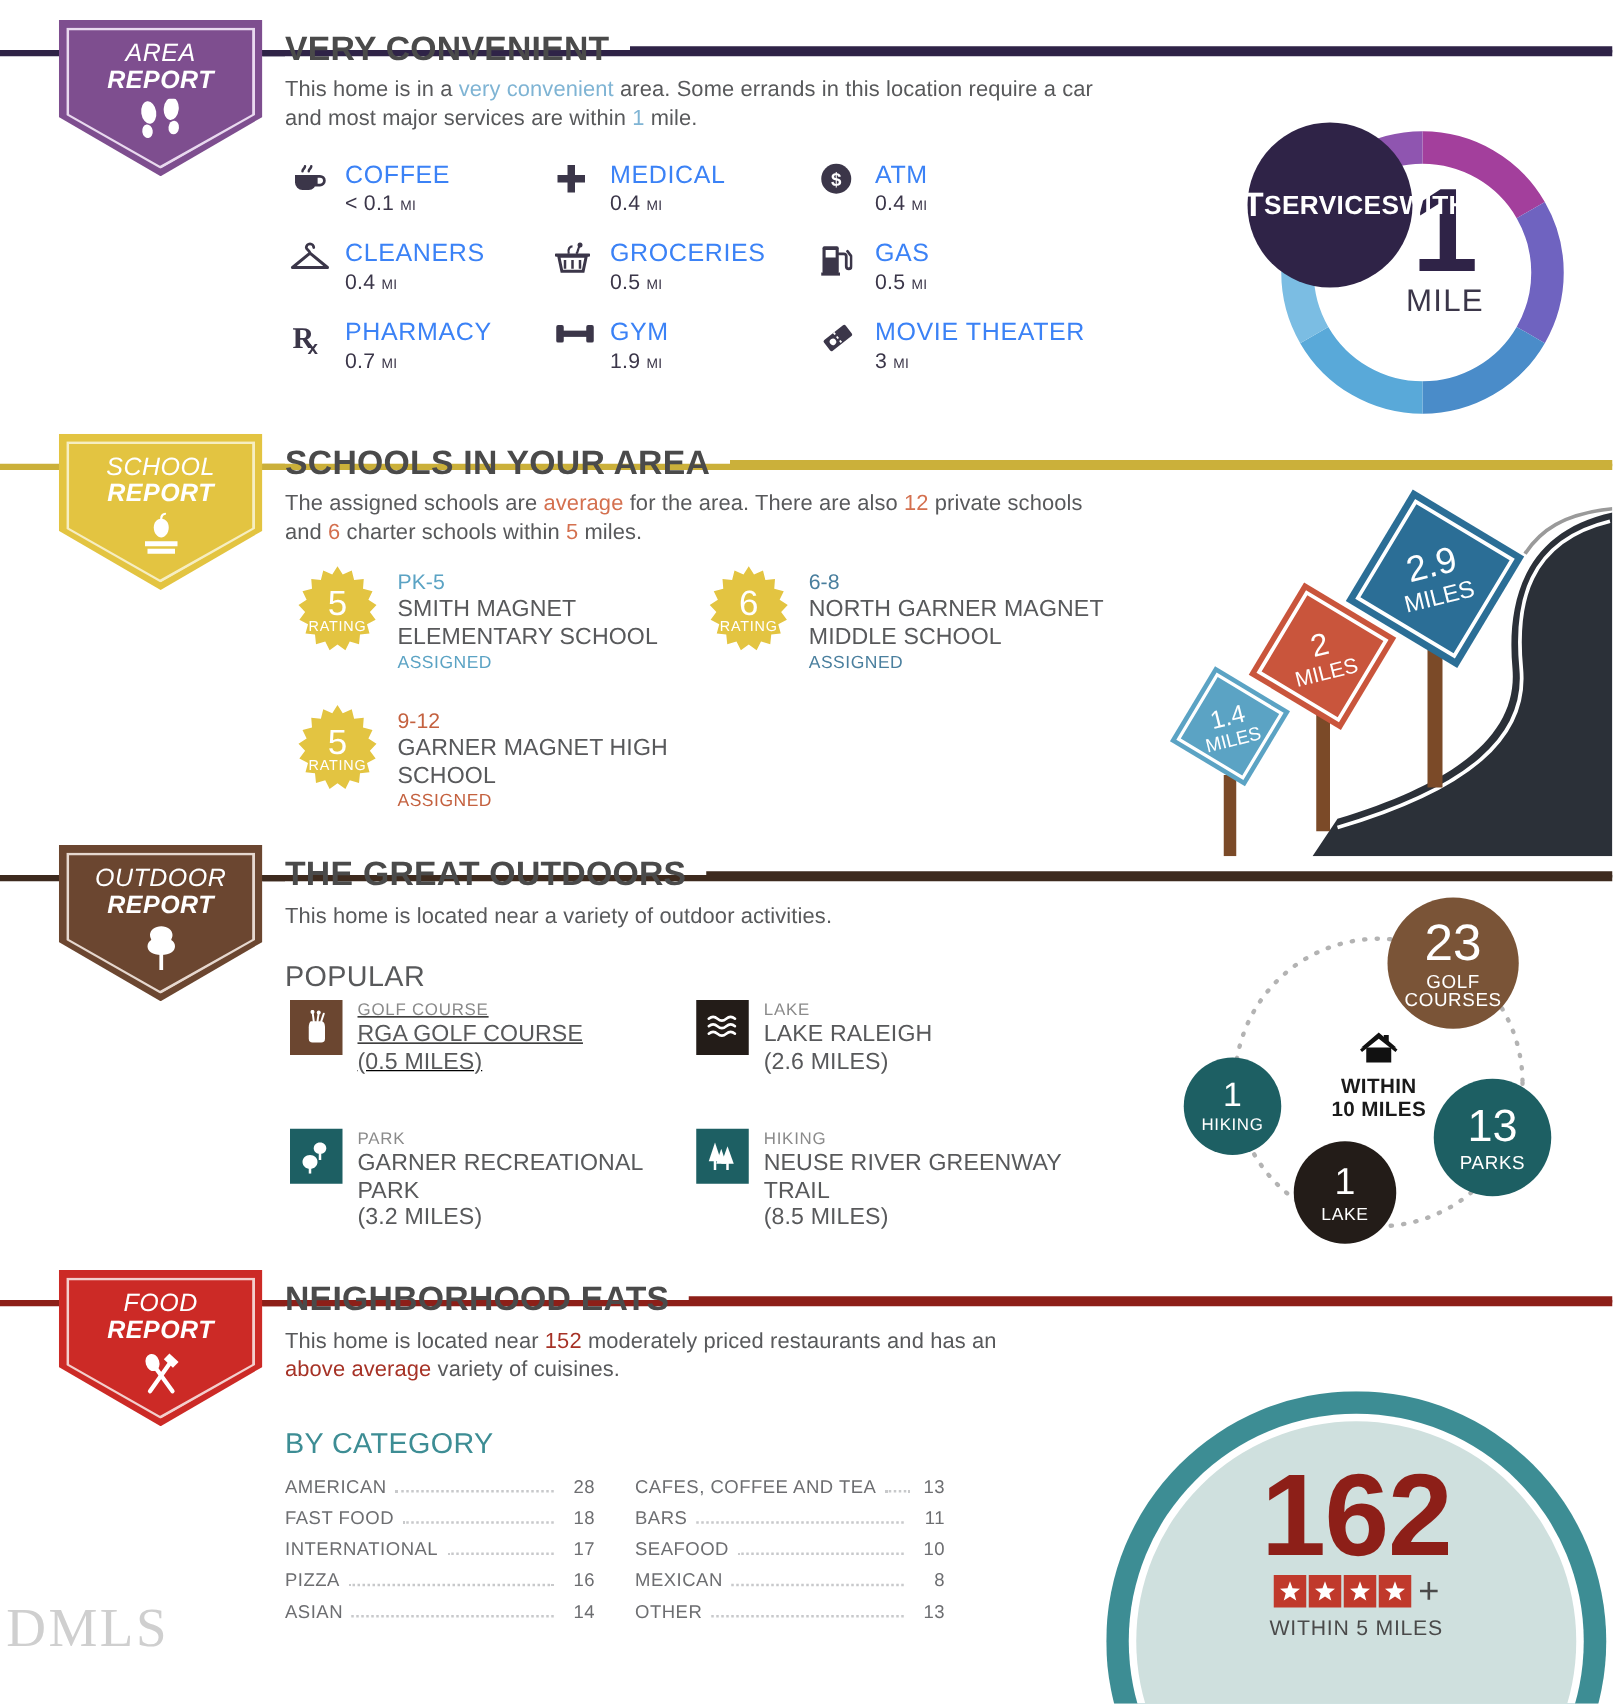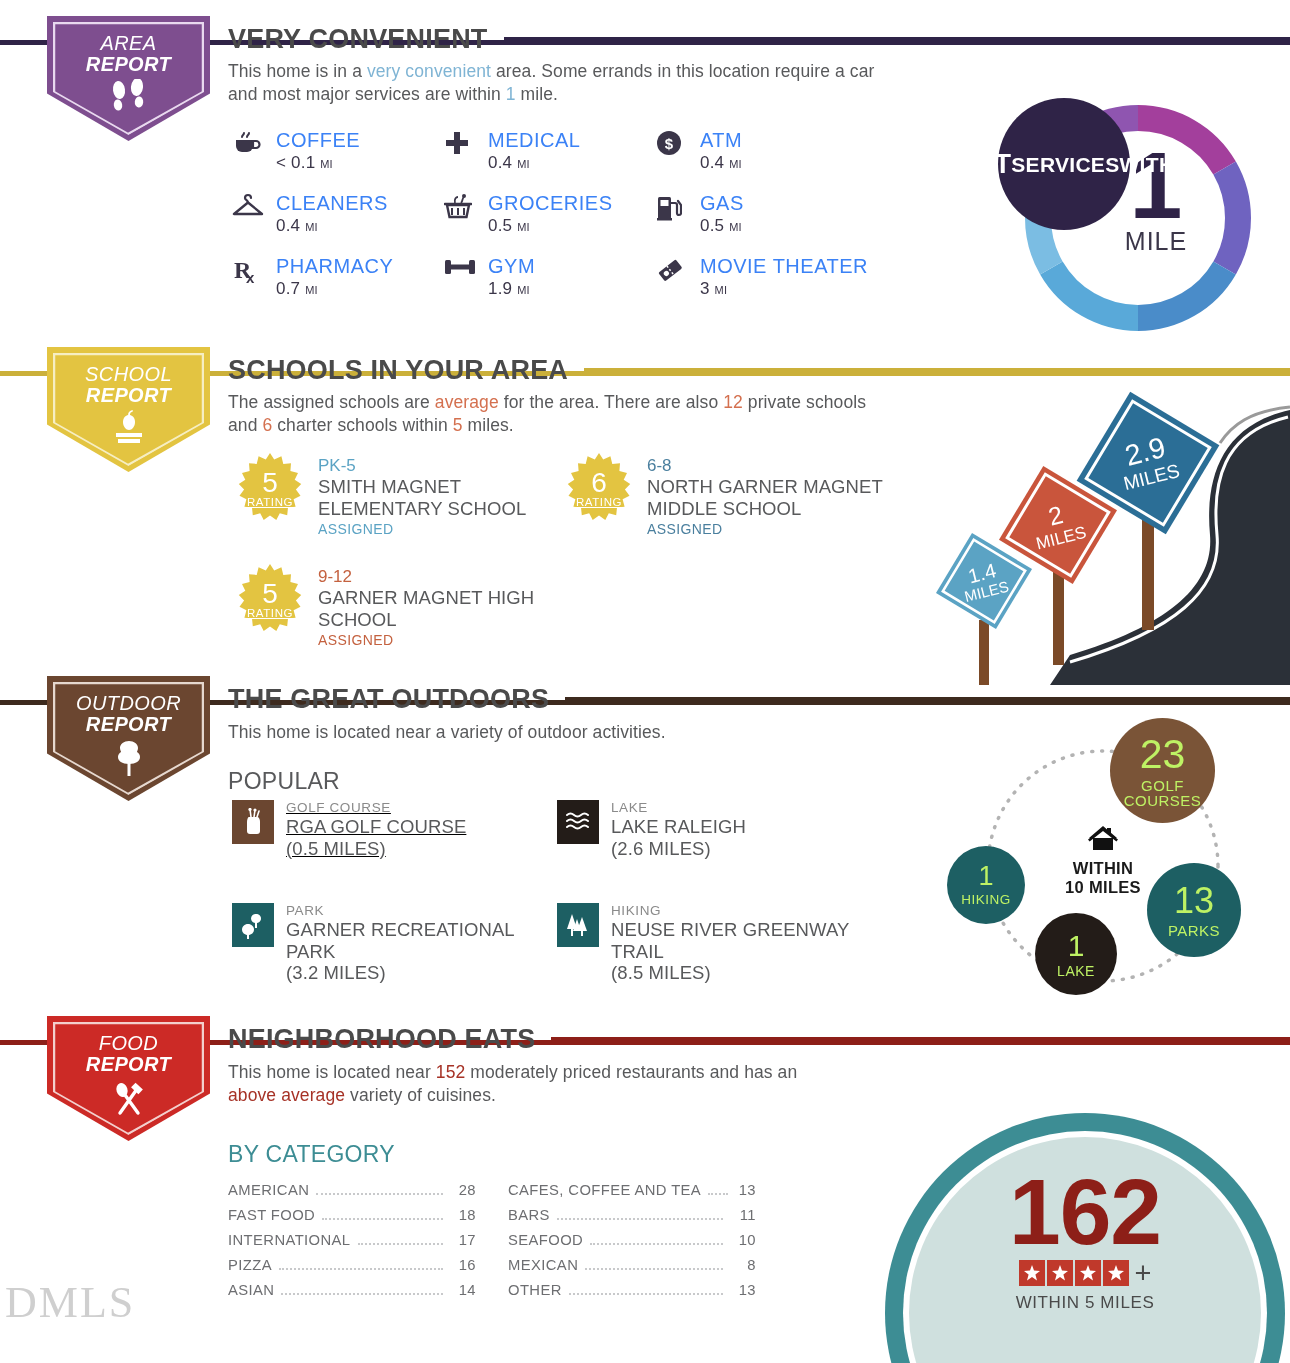--- a/index.html
+++ b/index.html
@@ -78,41 +78,41 @@
   .donut-center .unit { font-size: 25px; color: #3b3649; letter-spacing: 1px; margin-top: -2px; }
 
   
   .school { position: absolute; display: flex; align-items: flex-start; }
   .rosette { position: relative; width: 72px; height: 72px; flex: 0 0 72px; }
   .rosette .r-num {
     position: absolute; inset: 0; display: flex; flex-direction: column;
     align-items: center; justify-content: center; color: #fff;
   }
   .rosette .r-num .n { font-size: 28px; line-height: 1; font-weight: 400; }
-  .rosette .r-num .t { font-size: 11.5px; letter-spacing: .6px; margin-top: -1px; text-decoration: underline; }
+  .rosette .r-num .t { font-size: 11.5px; letter-spacing: .6px; margin-top: -1px; }
   .school .s-tx { padding-left: 12px; padding-top: 4px; }
   .s-grade { font-size: 17px; line-height: 1.2; }
   .s-name { font-size: 18.5px; color: #58595b; line-height: 1.17; letter-spacing: .1px; }
   .s-assigned { font-size: 14px; letter-spacing: .4px; margin-top: 1px; }
 
   
   .road-art { position: absolute; left: 920px; top: 385px; width: 370px; height: 300px; }
 
   
   .sub-h { position: absolute; font-size: 23px; color: #58595b; letter-spacing: .3px; }
   .out-item { position: absolute; display: flex; align-items: flex-start; }
   .out-tile { width: 42px; height: 44px; flex: 0 0 42px; display: flex; align-items: center; justify-content: center; }
   .out-tx { padding-left: 12px; }
   .out-cat { font-size: 13.5px; color: #8a8a8a; letter-spacing: .6px; line-height: 1.2; }
   .out-name { font-size: 18.5px; color: #58595b; letter-spacing: .1px; line-height: 1.16; }
   .out-dist { font-size: 18.5px; color: #58595b; letter-spacing: .1px; line-height: 1.16; }
 
   .bub-wrap { position: absolute; left: 925px; top: 718px; width: 365px; height: 295px; }
   .bub {
-    position: absolute; border-radius: 50%; color: #bef264;
+    position: absolute; border-radius: 50%; color: #ffffff;
     display: flex; flex-direction: column; align-items: center; justify-content: center;
     line-height: 1; z-index: 3;
   }
   .bub .n { font-weight: 400; }
   .bub .t { letter-spacing: .5px; }
   .home-lbl { position: absolute; text-align: center; z-index: 4; }
   .home-lbl .w { font-size: 16.5px; font-weight: 700; color: #1a1a1a; letter-spacing: .3px; line-height: 1.15; }
 
   
   .cat-col { position: absolute; font-size: 14.8px; color: #6d6e71; letter-spacing: .4px; }

